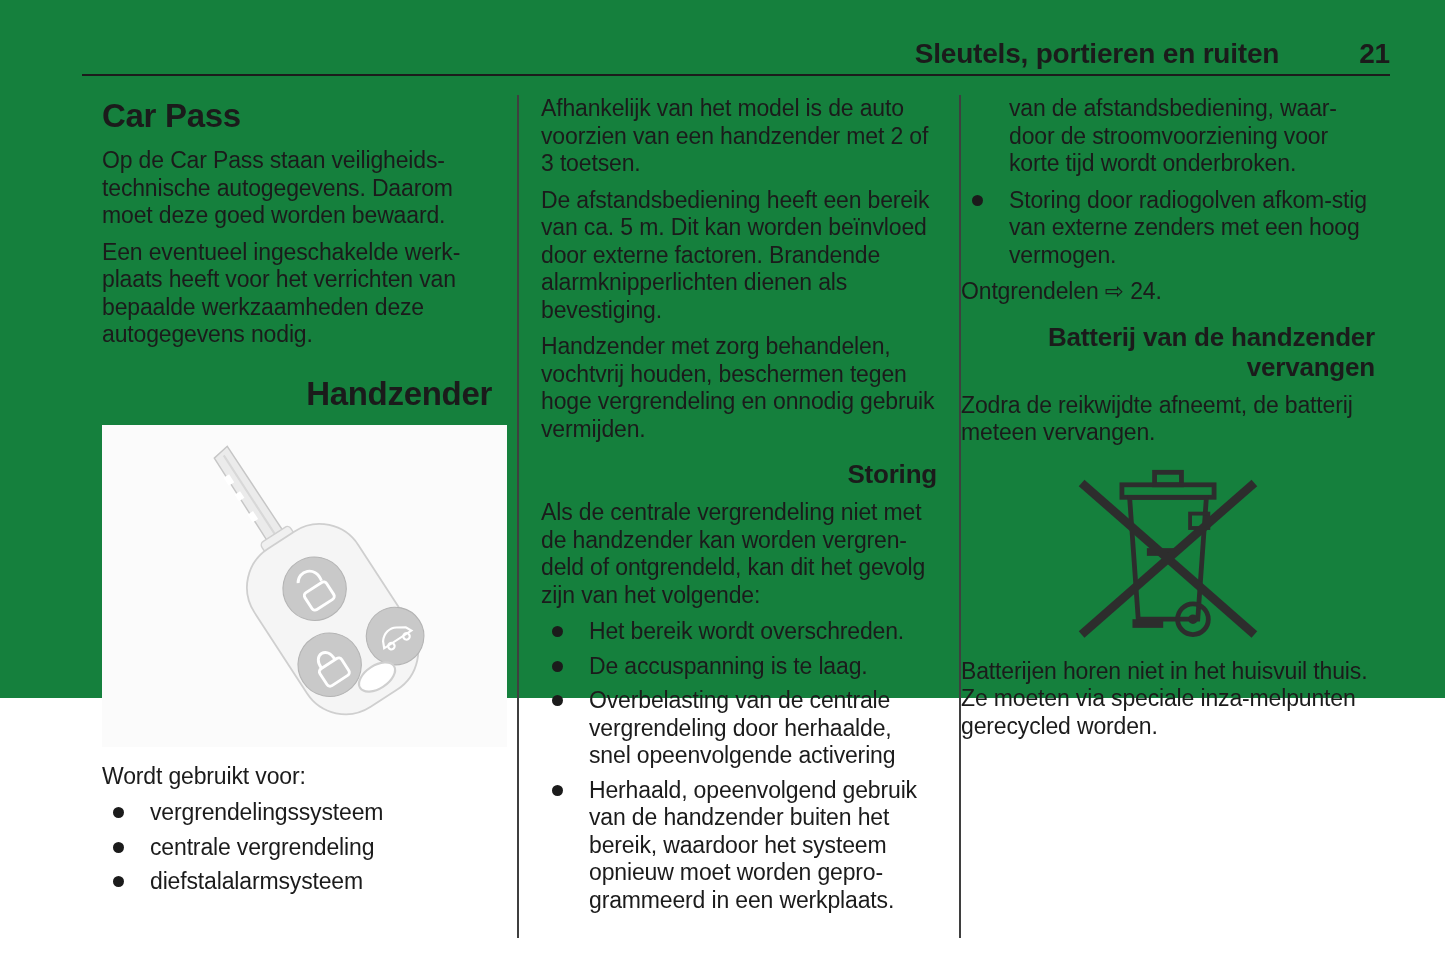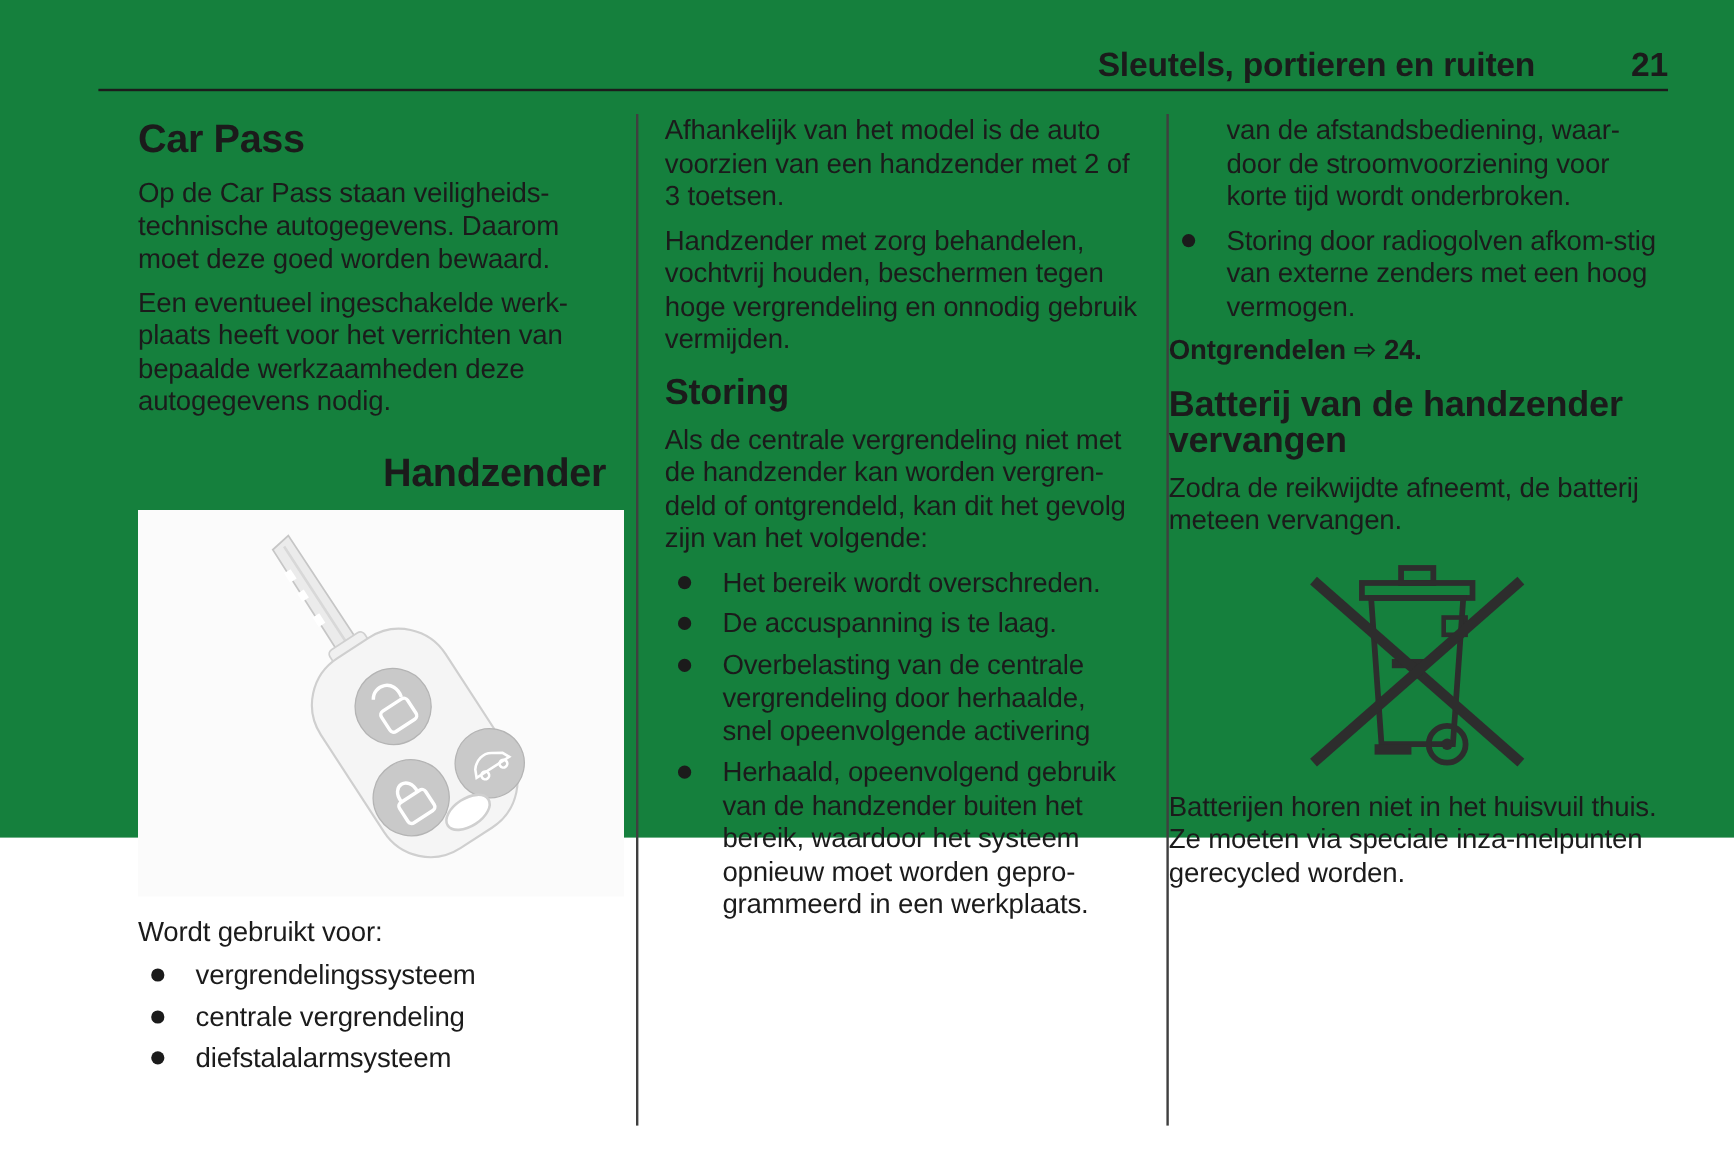--- a/index.html
+++ b/index.html
@@ -13,47 +13,47 @@
   
   .hdr{
     position:absolute;left:85px;top:38px;width:1305px;
     display:flex;justify-content:flex-end;align-items:baseline;
     font-weight:bold;font-size:28px;letter-spacing:-0.2px;
   }
   .hdr .title{margin-right:80px;}
   .hrule{position:absolute;left:82px;top:74px;width:1308px;height:2px;background:#1c1c1c;}
 
   
-  .cols{position:absolute;left:115px;top:95px;width:1275px;height:843px;display:flex;}
+  .cols{position:absolute;left:102px;top:95px;width:1275px;height:843px;display:flex;}
   .vdiv{width:2px;background:#3f3f3f;}
   .col{box-sizing:border-box;font-size:23px;line-height:27.5px;letter-spacing:-0.15px;}
   .col1{width:415px;padding-right:25px;}
   .col2{width:440px;padding:0 22px;}
   .col3{flex:1;padding-right:2px;}
 
   p{margin:0 0 9px 0;}
   h1{font-size:33px;line-height:38px;margin:2px 0 12px 0;letter-spacing:-0.3px;}
   h1.second{margin-top:26px;text-align:right;}
-  h2{font-size:30px;line-height:30px;margin:16px 0 10px 0;letter-spacing:-0.2px;}
+  h2{font-size:26px;line-height:30px;margin:16px 0 10px 0;letter-spacing:-0.2px;text-align:right;}
 
   ul{list-style:none;margin:0 0 9px 0;padding:0;}
   li{position:relative;padding-left:48px;margin:0 0 7px 0;}
   .dot{position:absolute;left:11px;top:8px;width:11px;height:11px;border-radius:50%;background:#1b1b1b;}
   .cont{padding-left:48px;}
 
   figure{margin:0;}
   .fob-fig{
     width:405px;height:322px;margin:10px 0 16px 0;
     background:#fbfbfb;
   }
   .weee-fig{
     display:flex;justify-content:center;align-items:center;
     margin:6px 0 10px 0;height:192px;
   }
-  .crossref{margin-top:4px;font-weight:bold;}
+  .crossref{margin-top:4px;}
   .crossref .arrow{font-family:"DejaVu Sans", sans-serif;}
 </style>
 </head>
 <body>
 
 <div class="page">
 
   <div class="hdr">
     <span class="title">Sleutels, portieren en ruiten</span>
     <span>21</span>
@@ -113,20 +113,21 @@
         <li><span class="dot"></span><span>vergrendelingssysteem</span></li>
         <li><span class="dot"></span><span>centrale vergrendeling</span></li>
         <li><span class="dot"></span><span>diefstalalarmsysteem</span></li>
       </ul>
     </section>
 
     <div class="vdiv"></div>
 
     <section class="col col2">
       <p>Afhankelijk van het model is de auto voorzien van een handzender met 2 of 3 toetsen.</p>
+      <p>De afstandsbediening heeft een bereik van ca. 5 m. Dit kan worden beïnvloed door externe factoren. Brandende alarmknipperlichten dienen als bevestiging.</p>
       <p>Handzender met zorg behandelen, vochtvrij houden, beschermen tegen hoge vergrendeling en onnodig gebruik vermijden.</p>
       <h2>Storing</h2>
       <p>Als de centrale vergrendeling niet met de handzender kan worden vergren-deld of ontgrendeld, kan dit het gevolg zijn van het volgende:</p>
       <ul>
         <li><span class="dot"></span><span>Het bereik wordt overschreden.</span></li>
         <li><span class="dot"></span><span>De accuspanning is te laag.</span></li>
         <li><span class="dot"></span><span>Overbelasting van de centrale vergrendeling door herhaalde, snel opeenvolgende activering</span></li>
         <li><span class="dot"></span><span>Herhaald, opeenvolgend gebruik van de handzender buiten het bereik, waardoor het systeem opnieuw moet worden gepro-grammeerd in een werkplaats.</span></li>
       </ul>
     </section>

